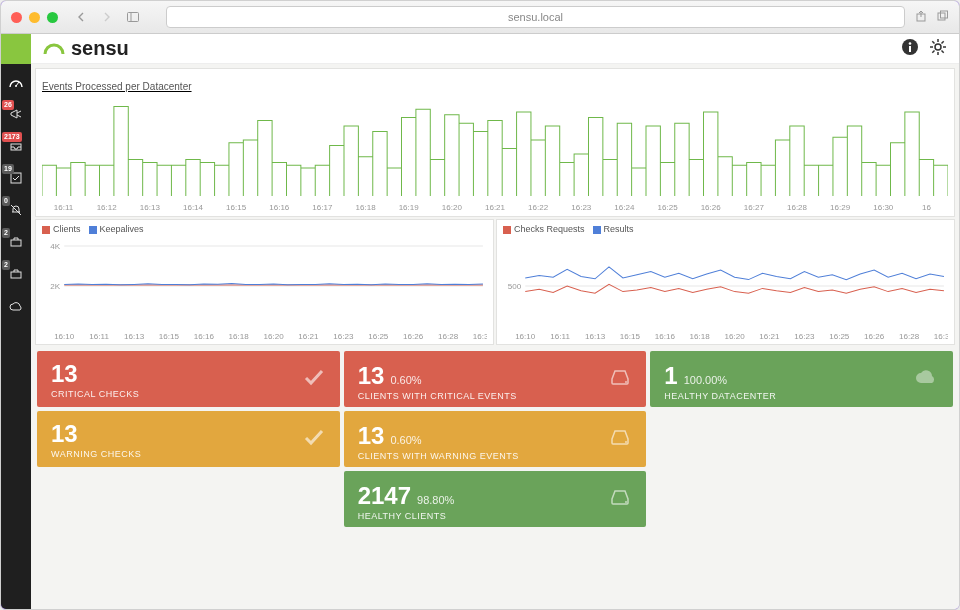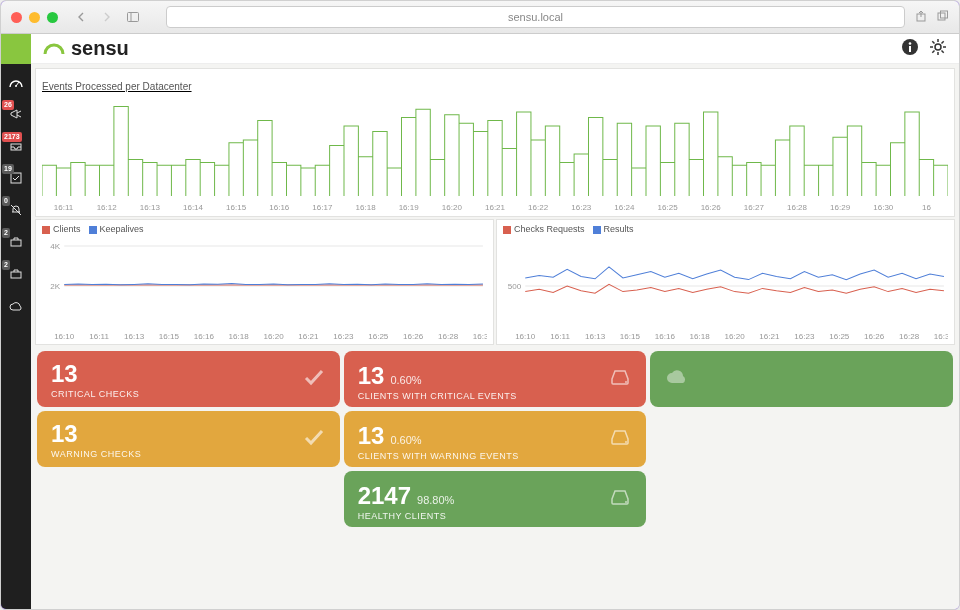--- a/index.html
+++ b/index.html
@@ -39,21 +39,21 @@
 .half-card { flex:1; background:#fff; border:1px solid #e2e2e0; padding:4px 6px 2px 6px; }
 .legend { display:flex; gap:8px; font-size:9px; color:#555; margin-bottom:8px; }
 .leg-swatch { width:8px; height:8px; display:inline-block; margin-right:3px; vertical-align:middle; }
 .small-chart { height:100px; }
 .small-chart svg { width:100%; height:100%; }
 
 .tiles { display:flex; flex-wrap:wrap; gap:4px; padding:6px 6px 10px 6px; }
 .tile-col { display:flex; flex-direction:column; gap:4px; }
 .col1, .col2 { flex: 1 1 0; min-width:0; }
 .col3 { flex: 1 1 0; min-width:0; }
-.tile { height:56px; border-radius:8px; color:#fff; display:flex; align-items:center; justify-content:space-between; padding:0 14px; }
+.tile { height:56px; border-radius:2px; color:#fff; display:flex; align-items:center; justify-content:space-between; padding:0 14px; }
 .tile-left {}
 .tile-num { font-size:24px; font-weight:700; display:inline-block; margin-right:6px; }
 .tile-pct { font-size:11px; opacity:0.85; display:inline-block;margin-top:16px; }
 .tile-label { font-size:9px; letter-spacing:0.5px; opacity:0.9; margin-top:1px; }
 .tile-icon { opacity:0.6; }
 .tile-red { background:#d8604f; }
 .tile-yellow { background:#e2a73e; }
 .tile-green { background:#6aa35a; }
 </style>
 </head>
@@ -325,20 +325,24 @@
                 <div class="tile-label">HEALTHY CLIENTS</div>
               </div>
               <div class="tile-icon"><svg width="24" height="20" viewBox="0 0 24 20">
                     <path d="M4 12 L7 4 h10 l3 8 v4 a1 1 0 0 1 -1 1 H5 a1 1 0 0 1 -1 -1 Z" stroke="#fff" stroke-width="1.5" fill="none"></path>
                     <circle cx="18" cy="15" r="1" fill="#fff"></circle>
                   </svg></div>
             </div>
           </div>
           <div class="tile-col col3">
             <div class="tile tile-green">
+              <div class="tile-left">
+                <div><span class="tile-num">1</span><span class="tile-pct">100.00%</span></div>
+                <div class="tile-label">HEALTHY DATACENTER</div>
+              </div>
               <div class="tile-icon"><svg width="26" height="18" viewBox="0 0 26 18">
                     <path d="M8 15 a5 5 0 0 1 0 -10 a6 6 0 0 1 11 3 a4 4 0 0 1 0 7 Z" fill="#fff" opacity="0.7"></path>
                   </svg></div>
             </div>
           </div>
         </div>
       </div>
     </div>
   </div>
 </div>

